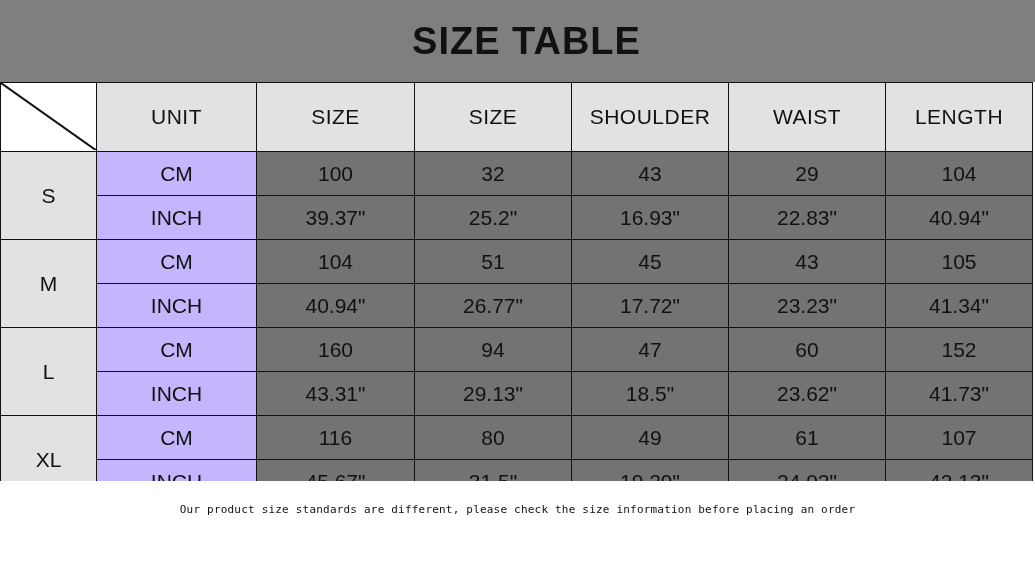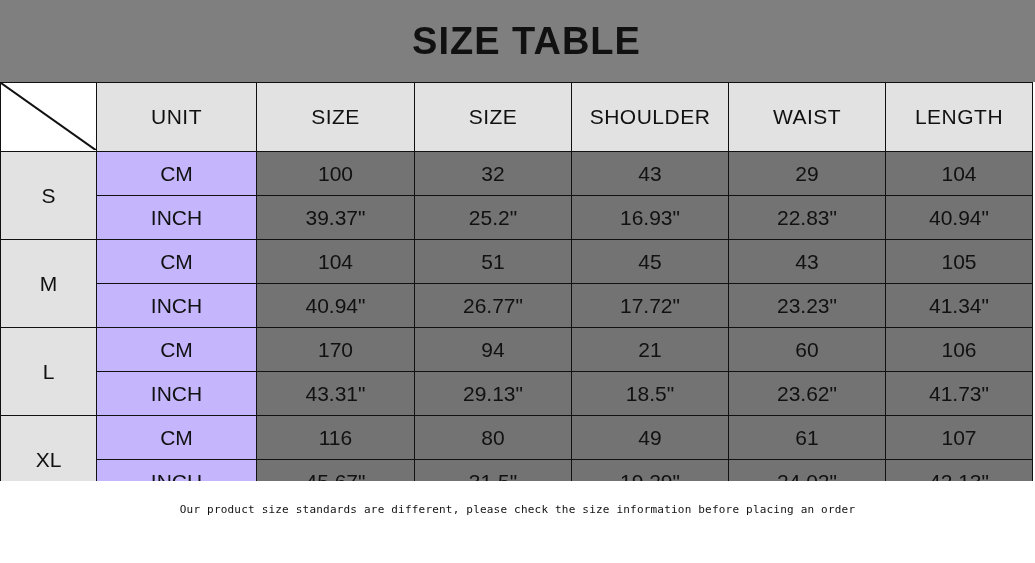--- a/index.html
+++ b/index.html
@@ -202,25 +202,25 @@
           <td class="val-cell">40.94"</td>
           <td class="val-cell">26.77"</td>
           <td class="val-cell">17.72"</td>
           <td class="val-cell">23.23"</td>
           <td class="val-cell">41.34"</td>
         </tr>
 
         <tr>
           <td class="size-cell" rowspan="2">L</td>
           <td class="unit-cell">CM</td>
-          <td class="val-cell">170</td>
+          <td class="val-cell">160</td>
           <td class="val-cell">94</td>
-          <td class="val-cell">21</td>
+          <td class="val-cell">47</td>
           <td class="val-cell">60</td>
-          <td class="val-cell">106</td>
+          <td class="val-cell">152</td>
         </tr>
         <tr>
           <td class="unit-cell">INCH</td>
           <td class="val-cell">43.31"</td>
           <td class="val-cell">29.13"</td>
           <td class="val-cell">18.5"</td>
           <td class="val-cell">23.62"</td>
           <td class="val-cell">41.73"</td>
         </tr>
 

